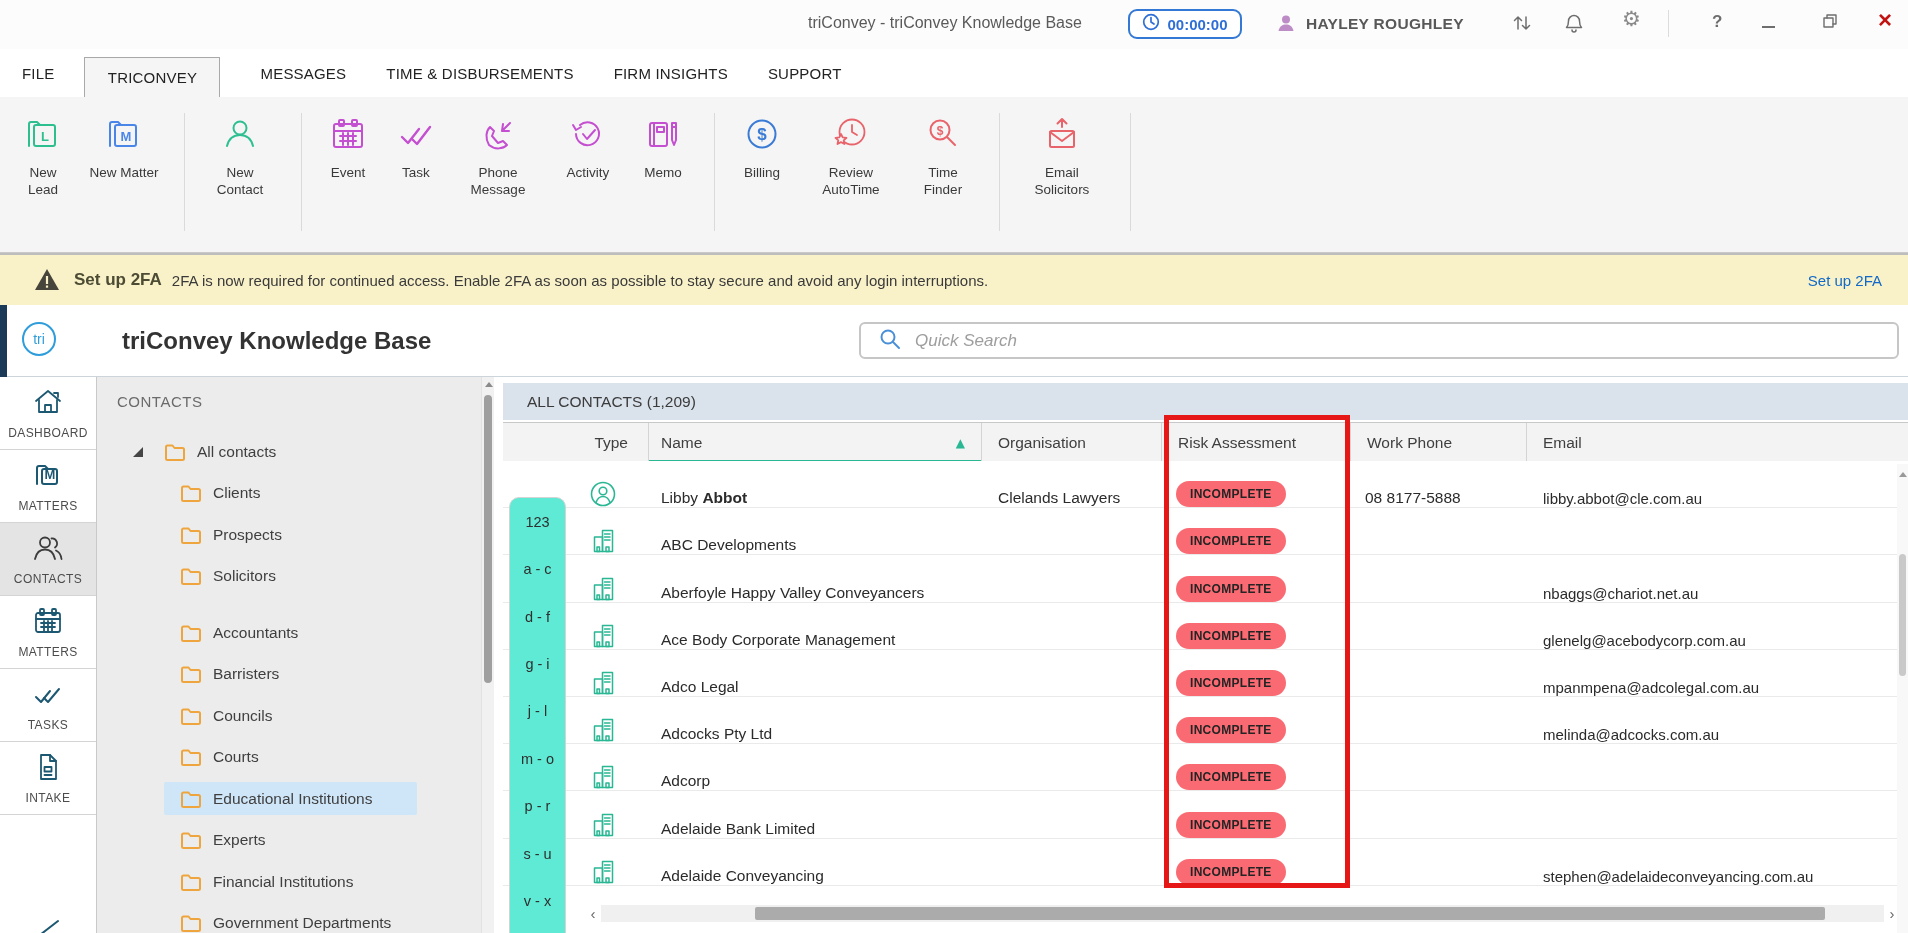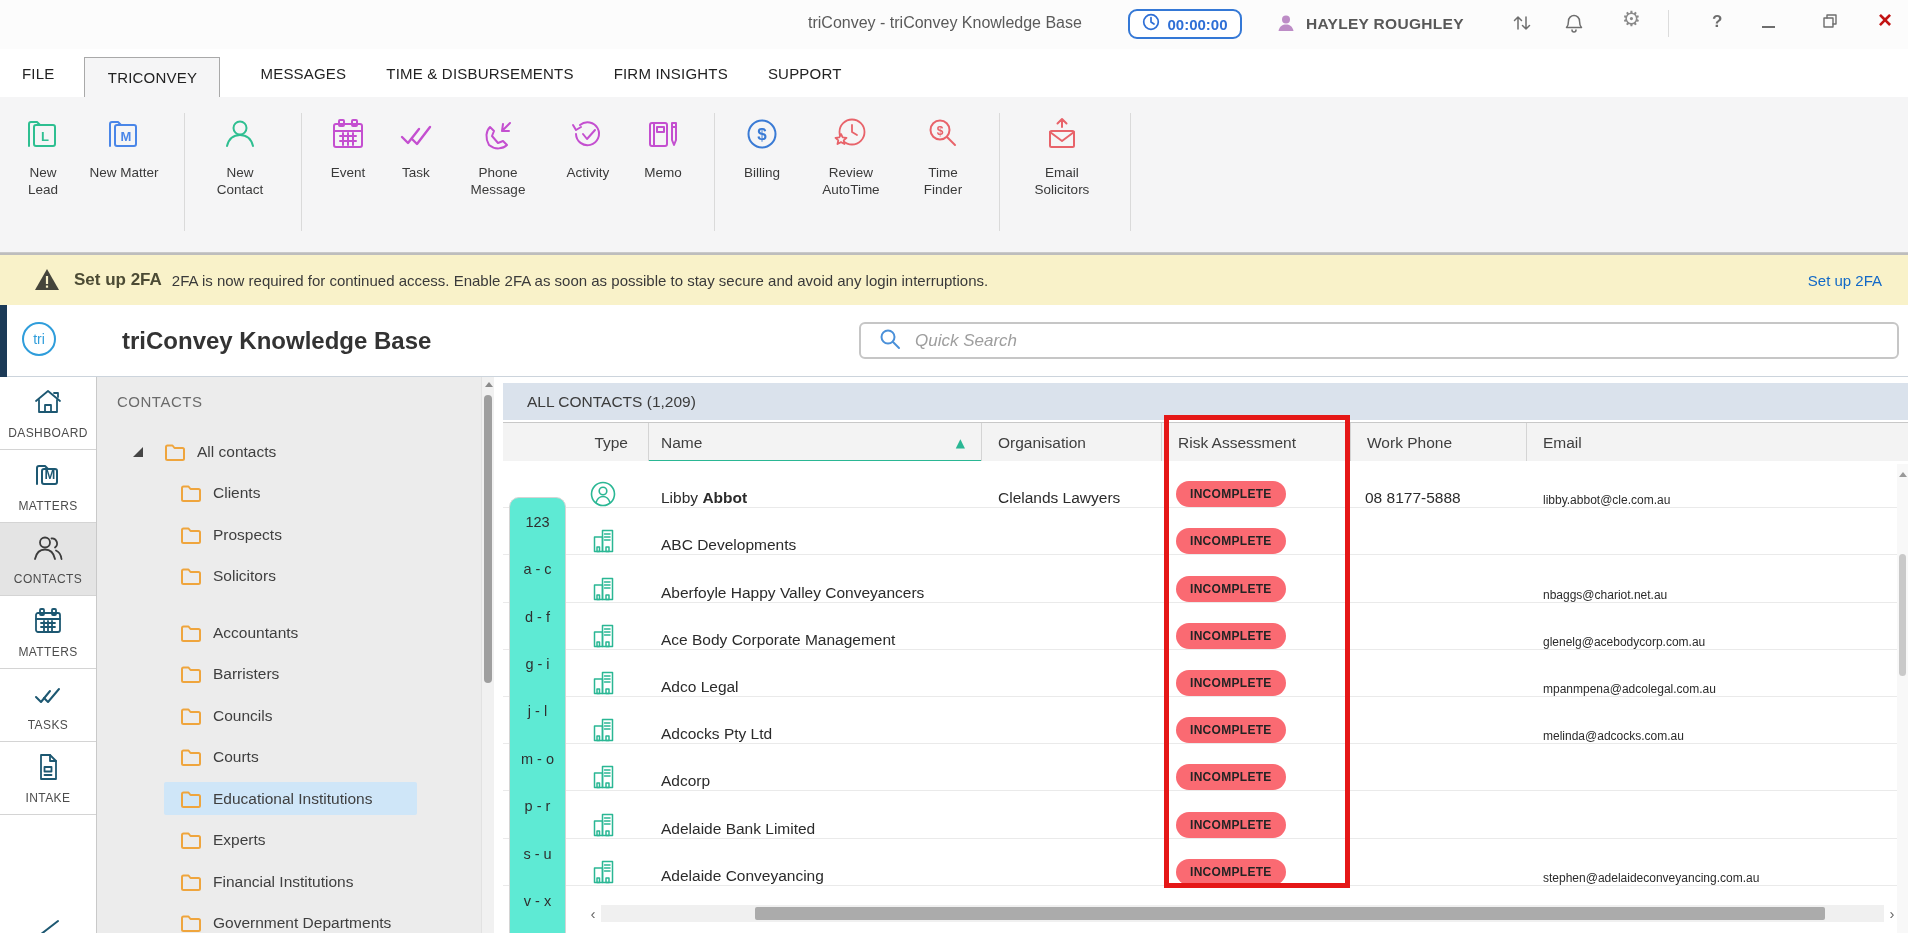--- a/index.html
+++ b/index.html
@@ -99,21 +99,21 @@
   .hcell .sort{margin-left:auto;margin-right:16px;color:var(--teal);font-size:12px;font-family:"DejaVu Sans",sans-serif;}
   .rows{position:absolute;left:0;top:84px;right:0;}
   .trow{height:47.2px;display:flex;align-items:center;border-bottom:1px solid #eaeaea;background:#fff;box-sizing:border-box;}
   .cell{display:flex;align-items:flex-end;height:100%;box-sizing:border-box;}
   .c-type{justify-content:flex-end;padding-right:33px;}
   .c-name{padding-left:12px;font-size:15.5px;color:#2b2b2b;white-space:nowrap;overflow:hidden;}
   .c-name b{font-weight:bold;}
   .c-org{padding-left:16px;font-size:15.5px;color:#2b2b2b;white-space:nowrap;overflow:hidden;}
   .c-risk{padding-left:14px;}
   .c-phone{padding-left:14px;font-size:15.5px;color:#2b2b2b;}
-  .c-email{padding-left:16px;font-size:12px;color:#2b2b2b;white-space:nowrap;overflow:hidden;}
+  .c-email{padding-left:16px;font-size:15px;color:#2b2b2b;white-space:nowrap;overflow:hidden;}
   .badge{background:var(--badge);color:#242424;font-size:12px;font-weight:bold;letter-spacing:.3px;
          padding:6px 14px;border-radius:14px;white-space:nowrap;}
 
   
   .alpha{position:absolute;left:509px;top:120px;width:57px;height:476px;background:#5eead4;border:1px solid #d4d4d4;
          border-radius:10px;display:flex;flex-direction:column;z-index:20;box-sizing:border-box;}
   .alpha-item{flex:1;display:flex;align-items:center;justify-content:center;font-size:14.5px;color:#2f2f2f;cursor:pointer;white-space:nowrap;}
 
   
   .redbox{position:absolute;left:661px;top:38px;width:186px;height:473px;border:5px solid var(--red);

